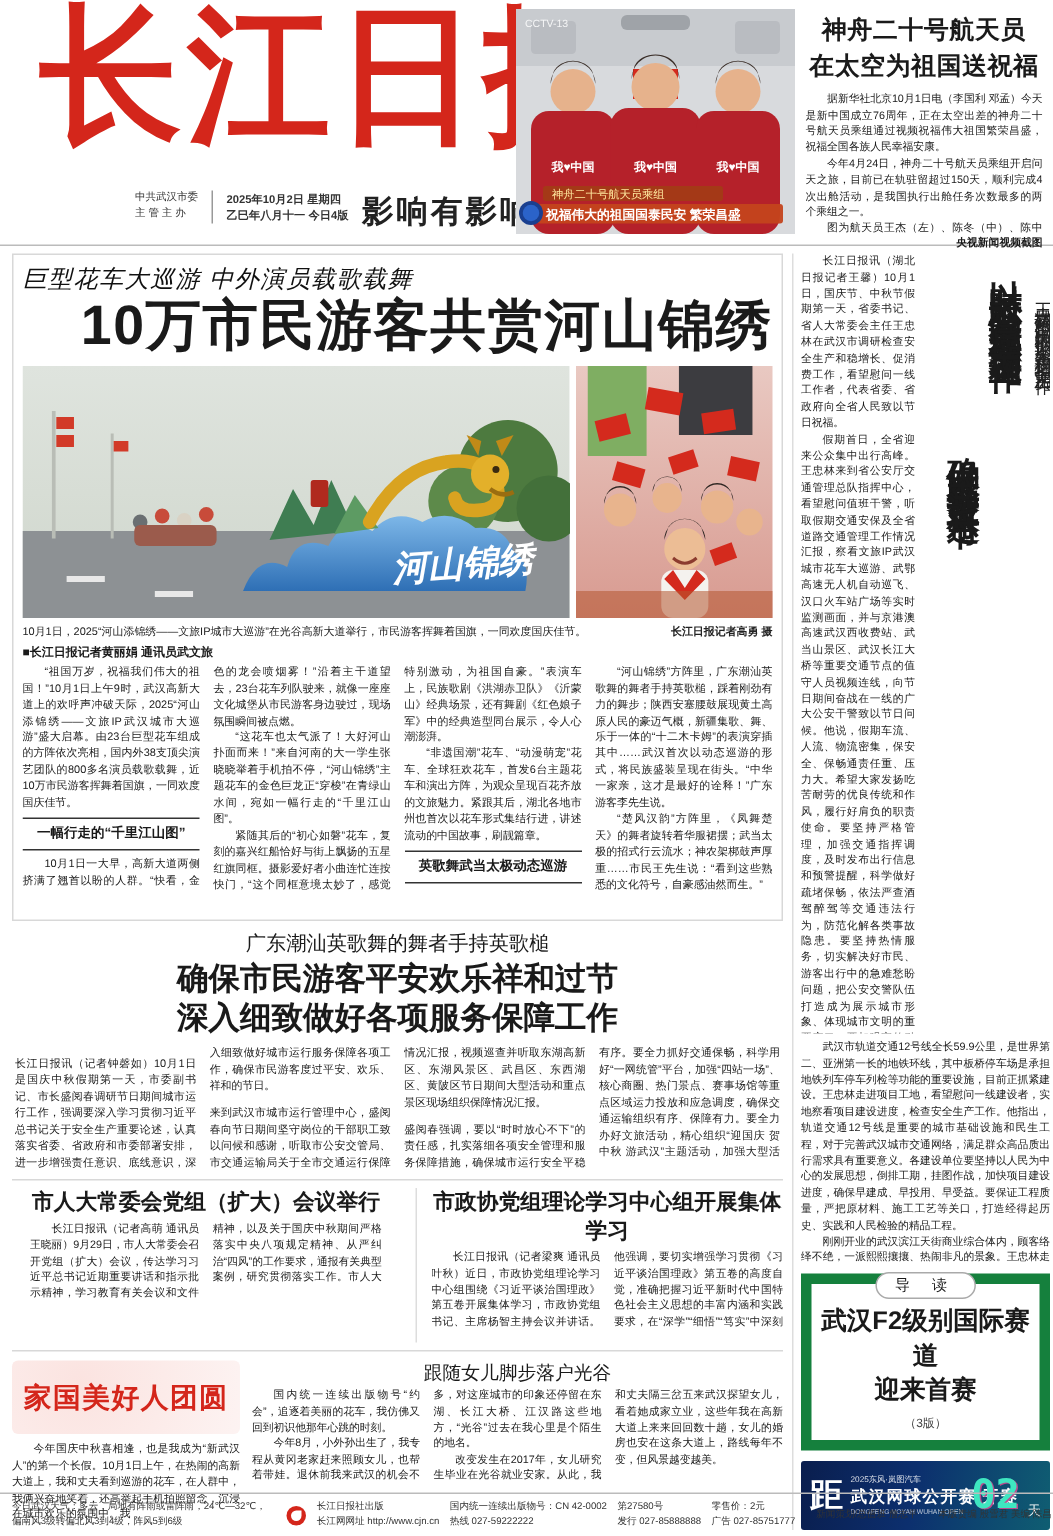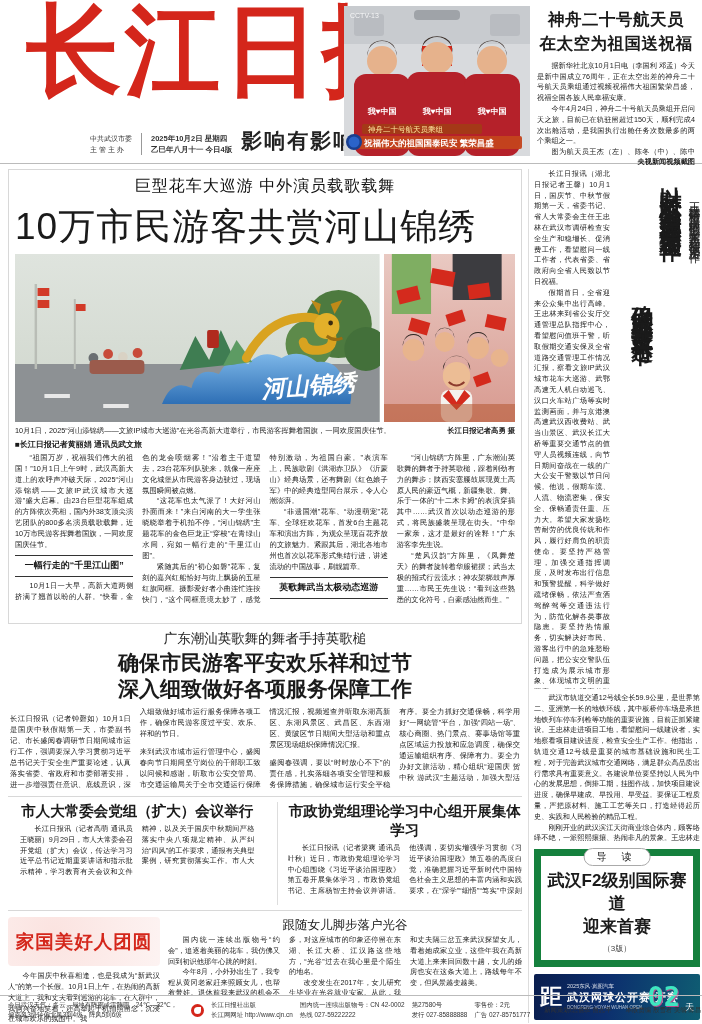--- a/index.html
+++ b/index.html
@@ -5,41 +5,41 @@
   html,body{margin:0;padding:0;background:#f2f2f2;}
   body{width:702px;height:1024px;margin:0 auto;background:#fff;overflow:hidden;
        font-family:"Liberation Sans","DejaVu Sans",sans-serif;color:#1a1a1a;
        -webkit-font-smoothing:antialiased;}
   .page{position:relative;width:702px;height:1024px;background:#fff;}
   
   .masthead{position:relative;height:163px;border-bottom:1px solid #bbb;}
   .logo{position:absolute;left:26px;top:-2px;font-family:"Liberation Serif","DejaVu Serif",serif;
         font-weight:bold;font-size:95px;line-height:1.12;color:#d4261b;letter-spacing:4px;
         transform:scaleY(1.05);}
-  .mast-info{position:absolute;left:90px;bottom:8px;display:flex;align-items:flex-end;gap:9px;}
+  .mast-info{position:absolute;left:90px;bottom:8px;display:flex;align-items:flex-start;gap:9px;}
   .mi-org,.mi-date,.mi-note{font-size:7px;line-height:1.5;color:#333;white-space:nowrap;}
   .mi-date{font-weight:bold;font-size:7.5px;}
   .mi-div{width:1px;height:22px;background:#999;}
   .mi-slogan{font-family:"Liberation Serif","DejaVu Serif",serif;font-weight:bold;font-size:21px;
              color:#222;letter-spacing:2px;white-space:nowrap;}
   .mast-photo{position:absolute;left:344px;top:6px;width:186px;height:150px;overflow:hidden;}
   .sz-col{position:absolute;left:537px;top:8px;width:158px;}
   .sz-h{font-family:"Liberation Serif","DejaVu Serif",serif;font-weight:bold;font-size:16.5px;
         line-height:1.45;text-align:center;letter-spacing:0.5px;}
   .sz-body{margin-top:5px;font-size:7.2px;line-height:1.5;text-align:justify;height:96px;overflow:hidden;}
   .sz-body p{margin:0;text-indent:2em;}
   .sz-credit{font-size:7.2px;text-align:right;font-weight:bold;}
   
   .content{display:flex;gap:6px;padding:5px 8px 0 8px;}
   .main-col{width:514px;flex:none;}
   .side-col{width:166px;flex:none;border-left:1px solid #ddd;padding-left:5px;}
   
   .story1{border:1px solid #d8d8d8;padding:5px 6px 4px 6px;}
-  .kicker{text-align:center;font-size:16px;letter-spacing:1px;color:#111;margin:1px 0 10px 0;}
-  .headline1{text-align:left;font-size:37px;font-weight:normal;letter-spacing:1px;margin:0 0 6px 0;line-height:1.1;}
+  .kicker{font-size:16px;letter-spacing:1px;color:#111;margin:1px 0 0 0;font-style:italic;}
+  .headline1{text-align:right;font-size:37px;font-weight:bold;letter-spacing:1px;margin:0 0 6px 0;line-height:1.1;}
   .photos{display:flex;gap:4px;}
   .photos svg{display:block;}
   .caption{display:flex;justify-content:space-between;font-size:7.3px;margin:4px 0 3px 0;color:#222;}
   .caption .cred{font-weight:bold;white-space:nowrap;margin-left:8px;}
   .byline{font-size:8px;font-weight:bold;margin:2px 0 3px 0;}
   .body4{column-count:4;column-gap:9px;font-size:7.3px;line-height:1.5;text-align:justify;
          height:166px;overflow:hidden;}
   .body4 p,.body3 p,.body2 p,.bodyS p{margin:0;text-indent:2em;}
   .subhead{column-span:none;border-top:1px solid #333;border-bottom:1px solid #333;
            font-weight:bold;text-align:center;font-size:9px;padding:3px 0;margin:4px 0;}

